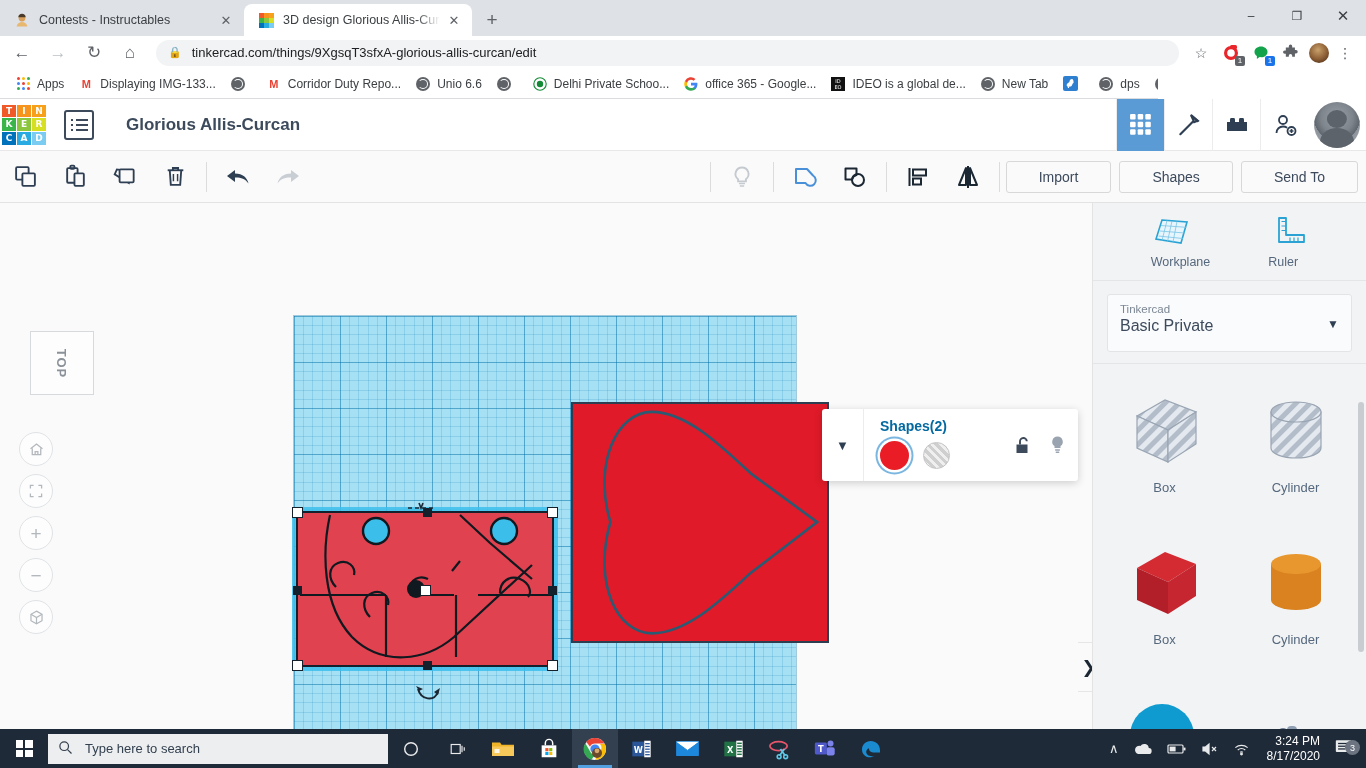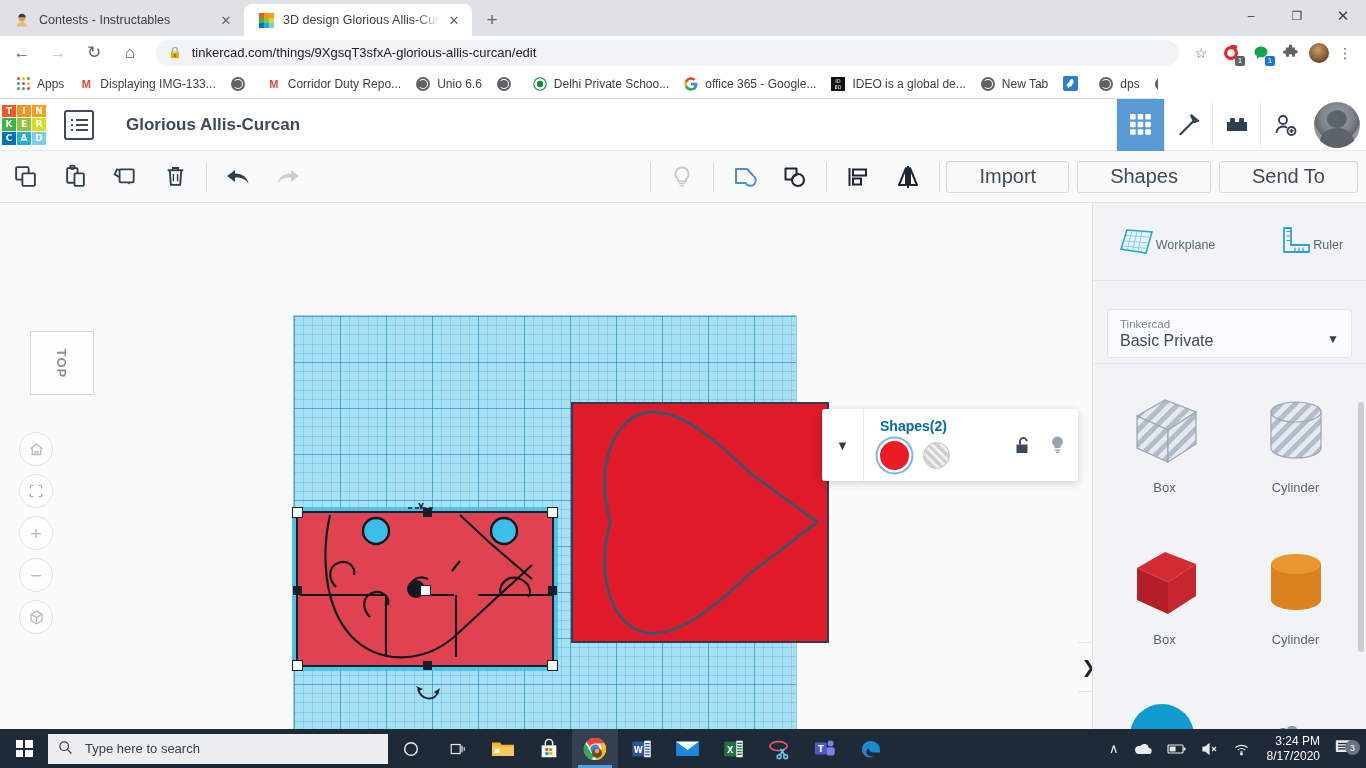--- a/index.html
+++ b/index.html
@@ -189,21 +189,21 @@
   }
   .tb-tool {
     width: 50px; height: 52px; display: flex; align-items: center;
     justify-content: center; color: #2f3f53;
   }
   .tb-divider { width: 1px; height: 30px; background: #dcdcdc; margin: 0 6px; }
   .tb-spacer { flex: 1 1 auto; }
   .tb-textbtn {
     height: 32px; min-width: 88px; padding: 0 32px; margin-right: 8px;
     border: 1px solid #d8d8d8; border-radius: 3px; background: #fafafa;
-    color: #3c4a5c; font-size: 20px;
+    color: #3c4a5c; font-size: 14px;
     display: flex; align-items: center; justify-content: center;
   }
 
   
   .tc-canvas {
     position: absolute; left: 0; top: 104px; width: 1092px; height: 526px;
     background: #fafafa; overflow: hidden;
   }
   .viewcube {
     position: absolute; left: 30px; top: 128px; width: 64px; height: 64px;
@@ -303,24 +303,24 @@
 
   
   .tc-right {
     position: absolute; left: 1092px; top: 104px; width: 274px; height: 526px;
     background: #f2f3f5; border-left: 1px solid #e3e3e3;
   }
   .rp-tools {
     height: 78px; display: flex; align-items: center; justify-content: center;
     gap: 58px; background: #f2f3f5; border-bottom: 1px solid #e4e5e7;
   }
-  .rp-tool { display: flex; flex-direction: row; align-items: center; }
+  .rp-tool { display: flex; flex-direction: column; }
   .rp-tool .lb { font-size: 12.5px; color: #56687d; margin-top: 6px; }
   .rp-select {
-    margin: 28px 14px 0; height: 49px; background: #fafbfc;
+    margin: 13px 14px 0; height: 58px; background: #fafbfc;
     border: 1px solid #e2e4e6; border-radius: 3px;
     padding: 8px 12px; position: relative;
   }
   .rp-select .sm { font-size: 11.5px; color: #7b8794; }
   .rp-select .bg { font-size: 16px; color: #3c4a5c; margin-top: 2px; }
   .rp-select .cv {
     position: absolute; right: 12px; top: 22px; font-size: 12px; color: #2f3f53;
   }
   .rp-list {
     position: absolute; left: 0; top: 160px; width: 274px; height: 366px;

